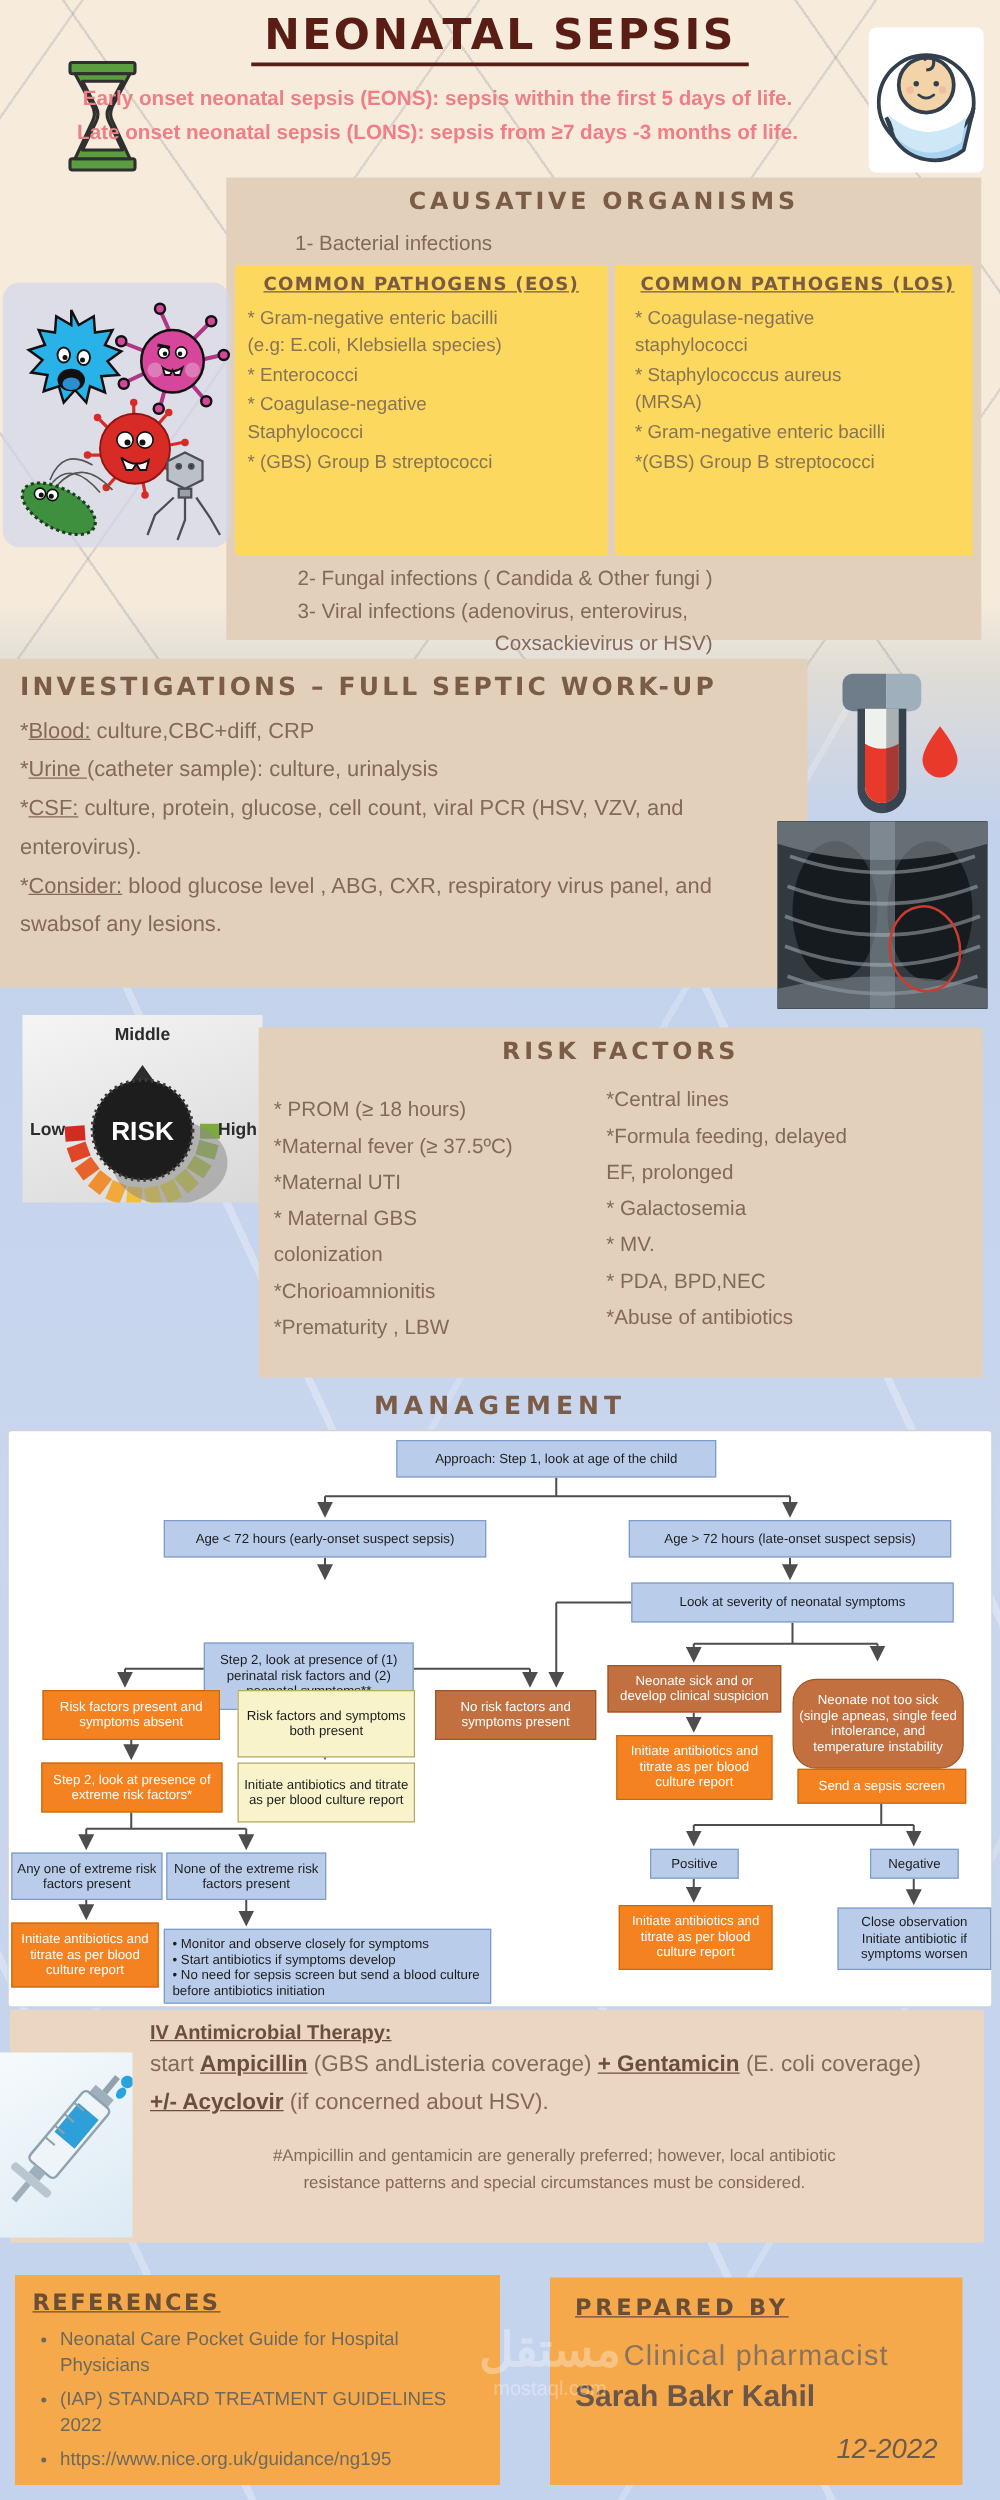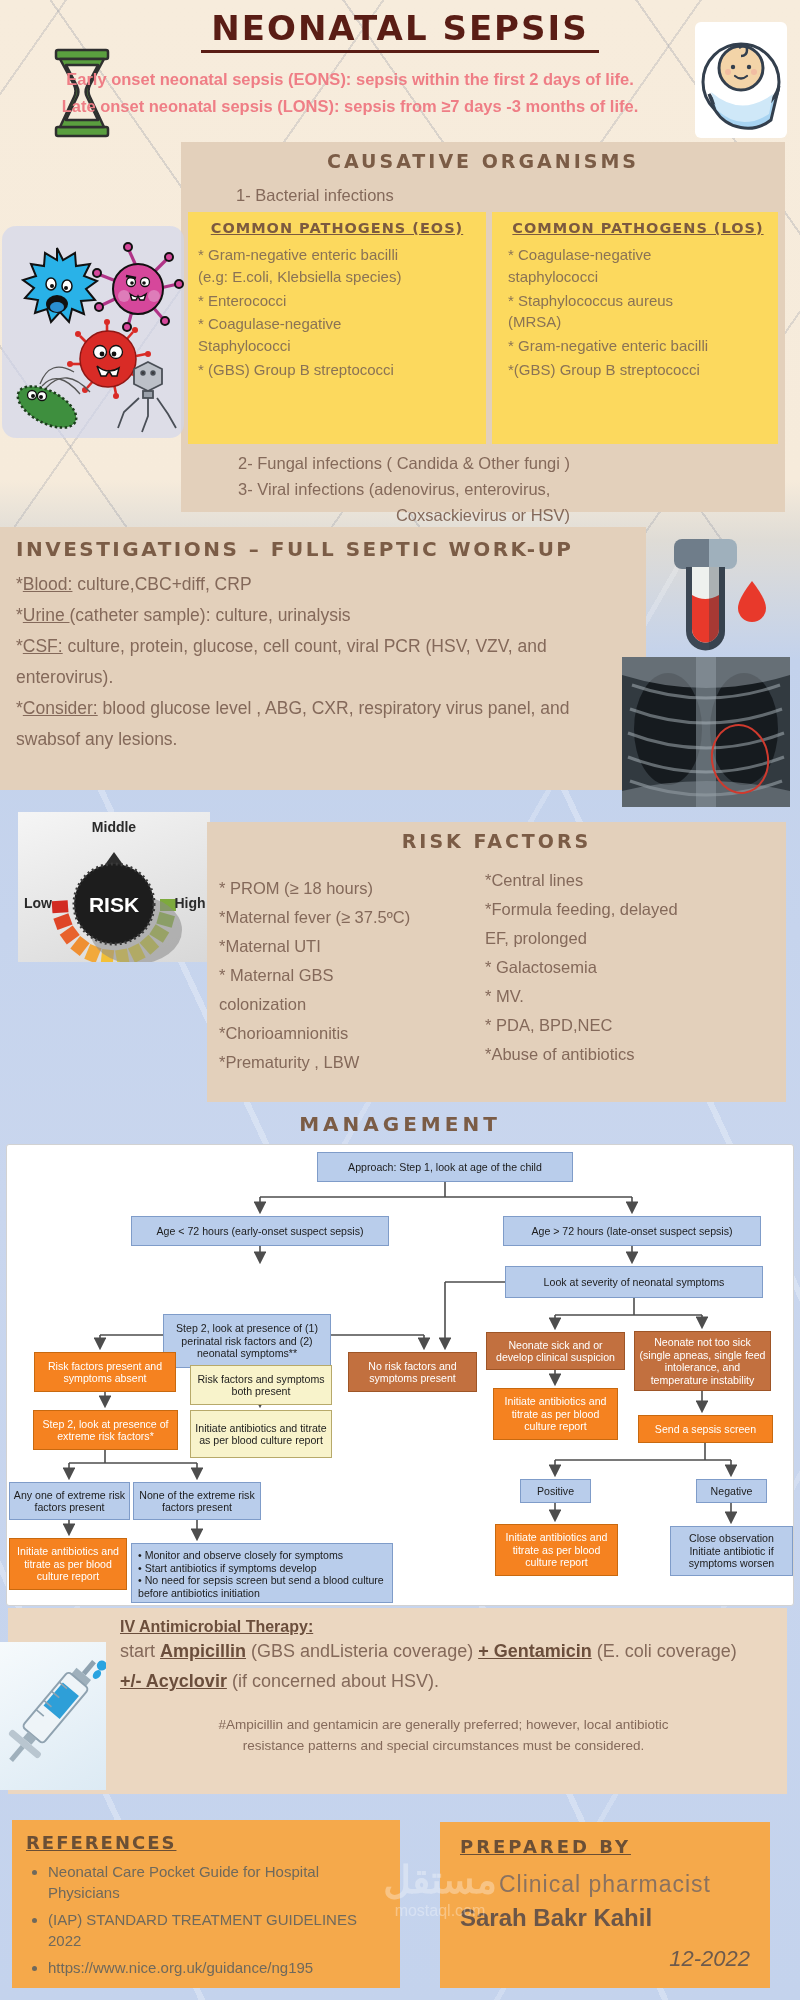--- a/index.html
+++ b/index.html
@@ -75,21 +75,21 @@
       <path d="M44,26 q8,-6 8,2 q0,6 -6,6" fill="none" stroke="#333f4d" stroke-width="2.5"></path>
       <circle cx="38" cy="45" r="2.2" fill="#333f4d"></circle>
       <circle cx="54" cy="45" r="2.2" fill="#333f4d"></circle>
       <path d="M40,54 q6,5 12,0" fill="none" stroke="#333f4d" stroke-width="2.2" stroke-linecap="round"></path>
       <circle cx="33" cy="50" r="3" fill="#f0b6a0" opacity=".8"></circle>
       <circle cx="59" cy="50" r="3" fill="#f0b6a0" opacity=".8"></circle>
     </svg>
   </div>
 
   <div class="abs defs">
-    <div>Early onset neonatal sepsis (EONS): sepsis within the first 2 days of life.</div>
+    <div>Early onset neonatal sepsis (EONS): sepsis within the first 5 days of life.</div>
     <div>Late onset neonatal sepsis (LONS): sepsis from ≥7 days -3 months of life.</div>
   </div>
 
   <div class="abs panel" style="left:181px;top:142px;width:604px;height:370px;">
     <div class="sect-h" style="text-align:center;margin-top:8px;">CAUSATIVE ORGANISMS</div>
     <div class="body-t" style="position:absolute;left:55px;top:44px;font-size:16.5px;">1- Bacterial infections</div>
 
     <div class="ybox" style="left:7px;top:70px;width:298px;height:232px;">
       <div class="yh">COMMON PATHOGENS (EOS)</div>
       <div class="yi">* Gram-negative enteric bacilli
@@ -345,24 +345,24 @@
           <path d="M724,358 L724,376" marker-end="url(#arw)"></path>
       </g>
     </svg>
 
     <div class="fn fb" style="left:310px;top:7px;width:256px;height:30px;">Approach: Step 1, look at age of the child</div>
     <div class="fn fb" style="left:124px;top:71px;width:258px;height:30px;">Age &lt; 72 hours (early-onset suspect sepsis)</div>
     <div class="fn fb" style="left:496px;top:71px;width:258px;height:30px;">Age &gt; 72 hours (late-onset suspect sepsis)</div>
     <div class="fn fb" style="left:156px;top:121px;width:168px;height:54px;margin-top:48px;">Step 2, look at presence of (1) perinatal risk factors and (2) neonatal symptoms**</div>
     <div class="fn fb" style="left:498px;top:121px;width:258px;height:32px;">Look at severity of neonatal symptoms</div>
     <div class="fn fo" style="left:27px;top:207px;width:142px;height:40px;">Risk factors present and symptoms absent</div>
-    <div class="fn fy" style="left:183px;top:207px;width:142px;height:40px;margin-top:13px;">Risk factors and symptoms both present</div>
+    <div class="fn fy" style="left:183px;top:207px;width:142px;height:54px;">Risk factors and symptoms both present</div>
     <div class="fn fk" style="left:341px;top:207px;width:129px;height:40px;">No risk factors and symptoms present</div>
     <div class="fn fk" style="left:479px;top:187px;width:139px;height:38px;">Neonate sick and or develop clinical suspicion</div>
-    <div class="fn fk" style="left:627px;top:186px;width:137px;height:60px;">Neonate not too sick (single apneas, single feed intolerance, and temperature instability</div>
+    <div class="fn fk" style="left:627px;top:198px;width:137px;height:72px;border-radius:19px;">Neonate not too sick (single apneas, single feed intolerance, and temperature instability</div>
     <div class="fn fo" style="left:26px;top:265px;width:145px;height:40px;">Step 2, look at presence of extreme risk factors*</div>
     <div class="fn fy" style="left:183px;top:265px;width:142px;height:48px;">Initiate antibiotics and titrate as per blood culture report</div>
     <div class="fn fo" style="left:486px;top:243px;width:125px;height:52px;">Initiate antibiotics and titrate as per blood culture report</div>
     <div class="fn fo" style="left:631px;top:270px;width:135px;height:28px;">Send a sepsis screen</div>
     <div class="fn fb" style="left:2px;top:337px;width:121px;height:38px;">Any one of extreme risk factors present</div>
     <div class="fn fb" style="left:126px;top:337px;width:128px;height:38px;">None of the extreme risk factors present</div>
     <div class="fn fb" style="left:513px;top:334px;width:71px;height:24px;">Positive</div>
     <div class="fn fb" style="left:689px;top:334px;width:71px;height:24px;">Negative</div>
     <div class="fn fo" style="left:2px;top:393px;width:118px;height:52px;">Initiate antibiotics and titrate as per blood culture report</div>
     <div class="fn fb bullets" style="left:124px;top:398px;width:262px;height:60px;">

